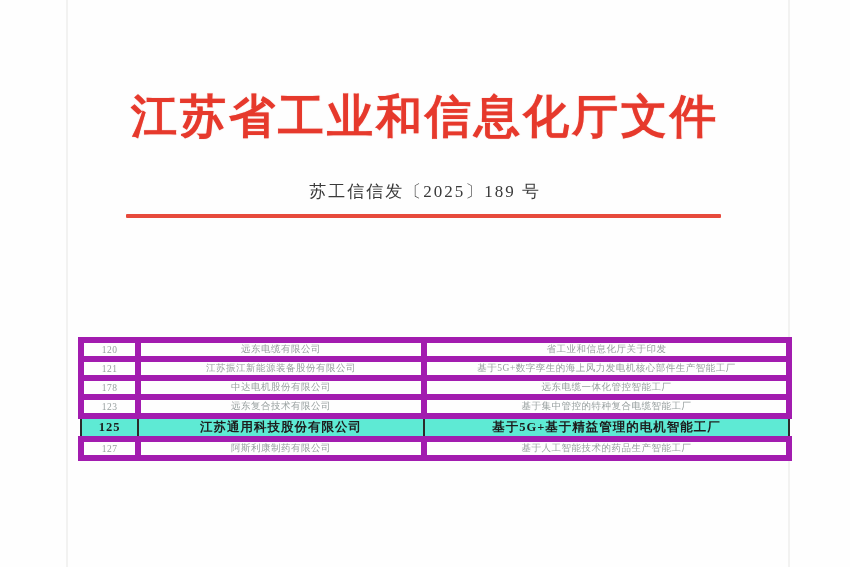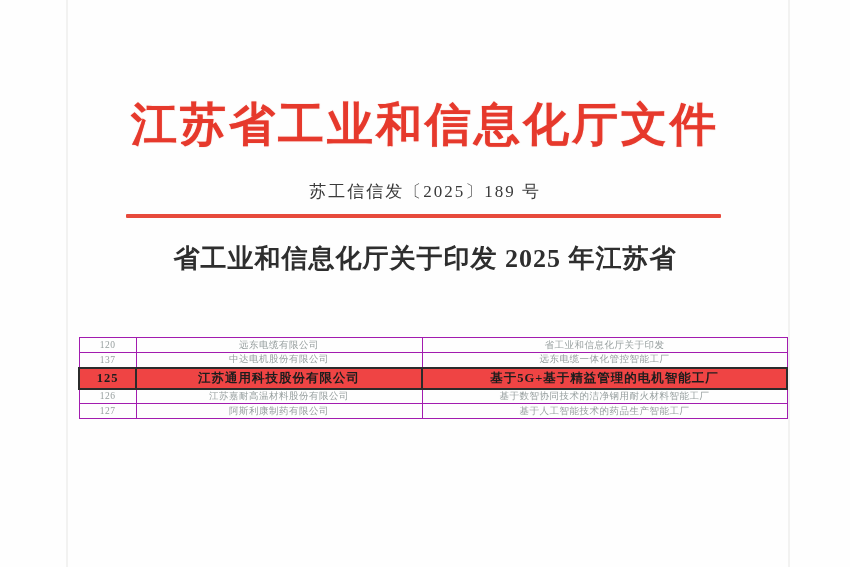--- a/index.html
+++ b/index.html
@@ -12,21 +12,21 @@
     position: relative;
     width: 850px; height: 567px;
     background: #fefefe;
   }
   
   .scan-edge { position: absolute; top: 0; bottom: 0; width: 2px; background: #f2f2f1; }
   .scan-edge.left { left: 66px; }
   .scan-edge.right { left: 788px; }
 
   .red-header {
-    position: absolute; top: 94px; left: 0; width: 100%;
+    position: absolute; top: 86px; left: 0; width: 100%;
     text-align: center;
     font-size: 46px; font-weight: 700;
     color: #e6392c;
     letter-spacing: 3px;
     text-shadow: 0 0 1px rgba(230,57,44,.55);
     white-space: nowrap;
   }
   .doc-number {
     position: absolute; top: 180px; left: 0; width: 100%;
     text-align: center;
@@ -50,35 +50,35 @@
   .table-wrap { position: absolute; top: 337px; left: 78px; width: 708px; }
   table.factory-table {
     border-collapse: collapse; table-layout: fixed;
     width: 708px;
     font-family: "Liberation Serif", "DejaVu Serif", serif;
   }
   .factory-table col.c-no { width: 57px; }
   .factory-table col.c-company { width: 286px; }
   .factory-table col.c-factory { width: 365px; }
   .factory-table td {
-    border: 1px solid #a21caf;
+    border: 6px solid #a21caf;
     height: 15px;
     padding: 0 2px;
     text-align: center;
     vertical-align: middle;
     font-size: 9.5px;
     color: #969e9e;
     letter-spacing: 0.5px;
     white-space: nowrap;
     overflow: hidden;
   }
   .factory-table tr:not(.highlight) td { filter: blur(0.35px); }
   .factory-table tr.highlight td {
     border: 2px solid #2b2b2b;
-    background: #ef4444;
+    background: #5eead4;
     height: 21px;
     font-size: 12.5px;
     font-weight: 600;
     color: #1d1d1d;
     letter-spacing: 1px;
     filter: none;
   }
 </style>
 </head>
 <body>
@@ -87,50 +87,54 @@
   <div class="scan-edge left"></div>
   <div class="scan-edge right"></div>
 
   <div class="red-header">江苏省工业和信息化厅文件</div>
 
   <div class="doc-number">苏工信信发〔2025〕189 号</div>
 
   <div class="red-rule"></div>
 
   <div class="doc-title">
-    <div>省工业和信息化厅关于印发 2025 年江苏省</div>
   </div>
 
   <div class="table-wrap">
     <table class="factory-table">
       <colgroup>
         <col class="c-no">
         <col class="c-company">
         <col class="c-factory">
       </colgroup>
       <tbody>
           <tr>
             <td>120</td>
             <td>远东电缆有限公司</td>
             <td>省工业和信息化厅关于印发</td>
           </tr>
           <tr>
-            <td>137</td>
+            <td>121</td>
+            <td>江苏振江新能源装备股份有限公司</td>
+            <td>基于5G+数字孪生的海上风力发电机核心部件生产智能工厂</td>
+          </tr>
+          <tr>
+            <td>178</td>
             <td>中达电机股份有限公司</td>
             <td>远东电缆一体化管控智能工厂</td>
+          </tr>
+          <tr>
+            <td>123</td>
+            <td>远东复合技术有限公司</td>
+            <td>基于集中管控的特种复合电缆智能工厂</td>
           </tr>
           <tr class="highlight">
             <td>125</td>
             <td>江苏通用科技股份有限公司</td>
             <td>基于5G+基于精益管理的电机智能工厂</td>
-          </tr>
-          <tr>
-            <td>126</td>
-            <td>江苏嘉耐高温材料股份有限公司</td>
-            <td>基于数智协同技术的洁净钢用耐火材料智能工厂</td>
           </tr>
           <tr>
             <td>127</td>
             <td>阿斯利康制药有限公司</td>
             <td>基于人工智能技术的药品生产智能工厂</td>
           </tr>
         </tbody>
     </table>
   </div>
 </div>

